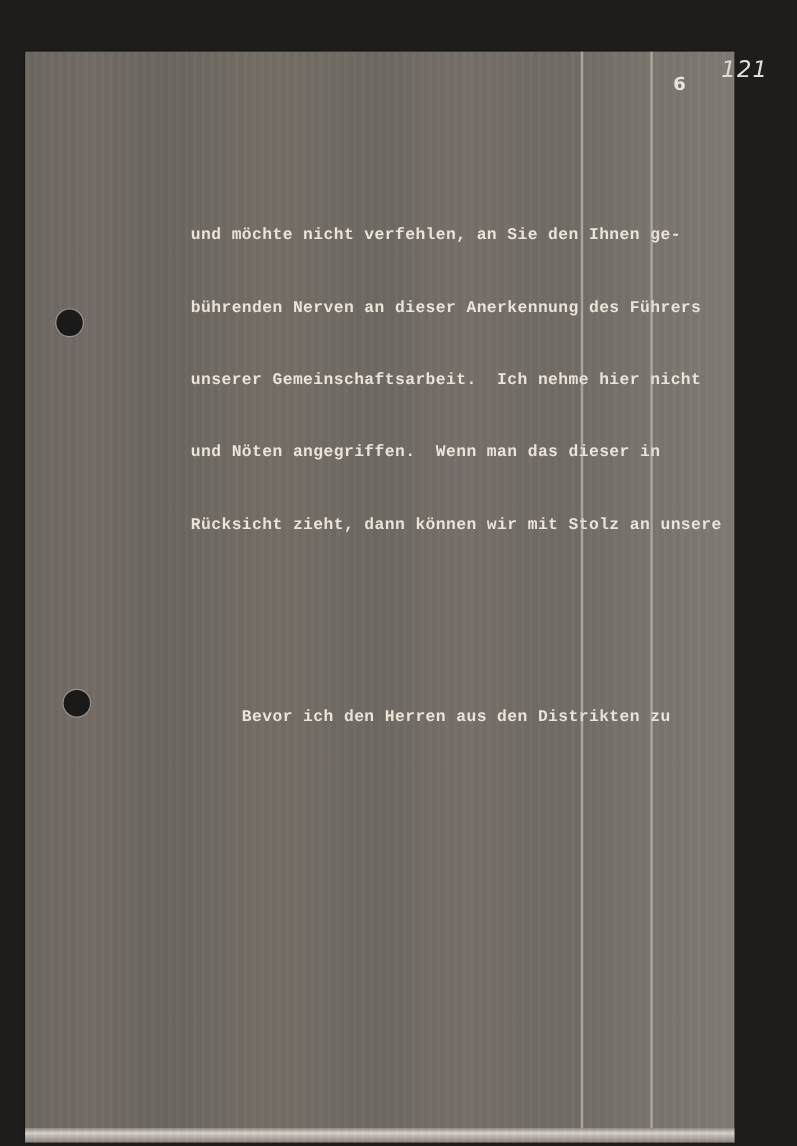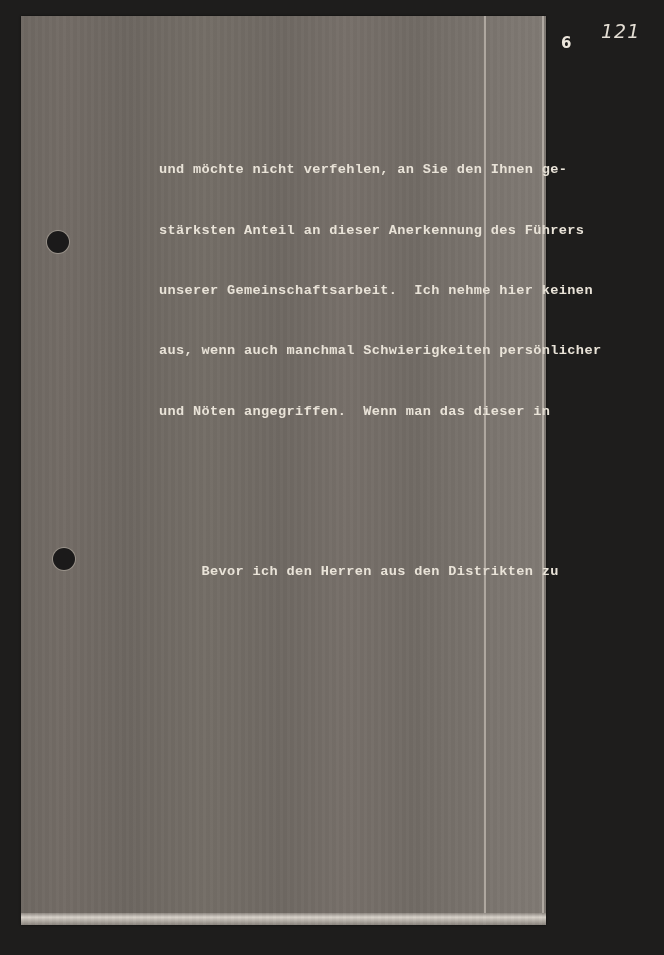--- a/index.html
+++ b/index.html
@@ -10,22 +10,22 @@
       width: 664px;
       height: 955px;
       background: #1e1d1c;
       position: relative;
       overflow: hidden;
       font-family: "Liberation Mono", "DejaVu Sans Mono", monospace;
     }
     .page {
       position: absolute;
       left: 21px;
-      top: 16px;
-      width: 525px;
+      top: 43px;
+      width: 591px;
       height: 909px;
       background: linear-gradient(90deg,
         #6e6862 0%, #736c66 8%, #6d6761 20%, #746e67 35%,
         #6f6963 50%, #77706a 62%, #716b65 75%, #7a746e 88%, #807a74 100%);
       box-shadow: 0 0 2px rgba(0,0,0,0.6);
     }
     .page::after {
       content: "";
       position: absolute;
       left: 0; right: 0; top: 0; bottom: 0;
@@ -108,24 +108,24 @@
   <div class="fold-line l2"></div>
   <div class="punch-hole h1"></div>
   <div class="punch-hole h2"></div>
 
   <div class="page-number">6</div>
   <div class="archive-number">121</div>
 
   <div class="text-block">
     <div>
       <span class="line">und möchte nicht verfehlen, an Sie den Ihnen ge-</span>
-      <span class="line">stärksten Anteil an dieser Anerkennung des Führers</span>
-      <span class="line">unserer Gemeinschaftsarbeit.  Ich nehme hier keinen</span>
-      <span class="line">aus, wenn auch manchmal Schwierigkeiten persönlicher</span>
+      <span class="line">bührenden Nerven an dieser Anerkennung des Führers</span>
+      <span class="line">unserer Gemeinschaftsarbeit.  Ich nehme hier nicht</span>
       <span class="line">und Nöten angegriffen.  Wenn man das dieser in</span>
+      <span class="line">Rücksicht zieht, dann können wir mit Stolz an unsere</span>
     </div>
 
     <div>
       <span class="line">     Bevor ich den Herren aus den Distrikten zu</span>
       
       
       
       
     </div>
 

